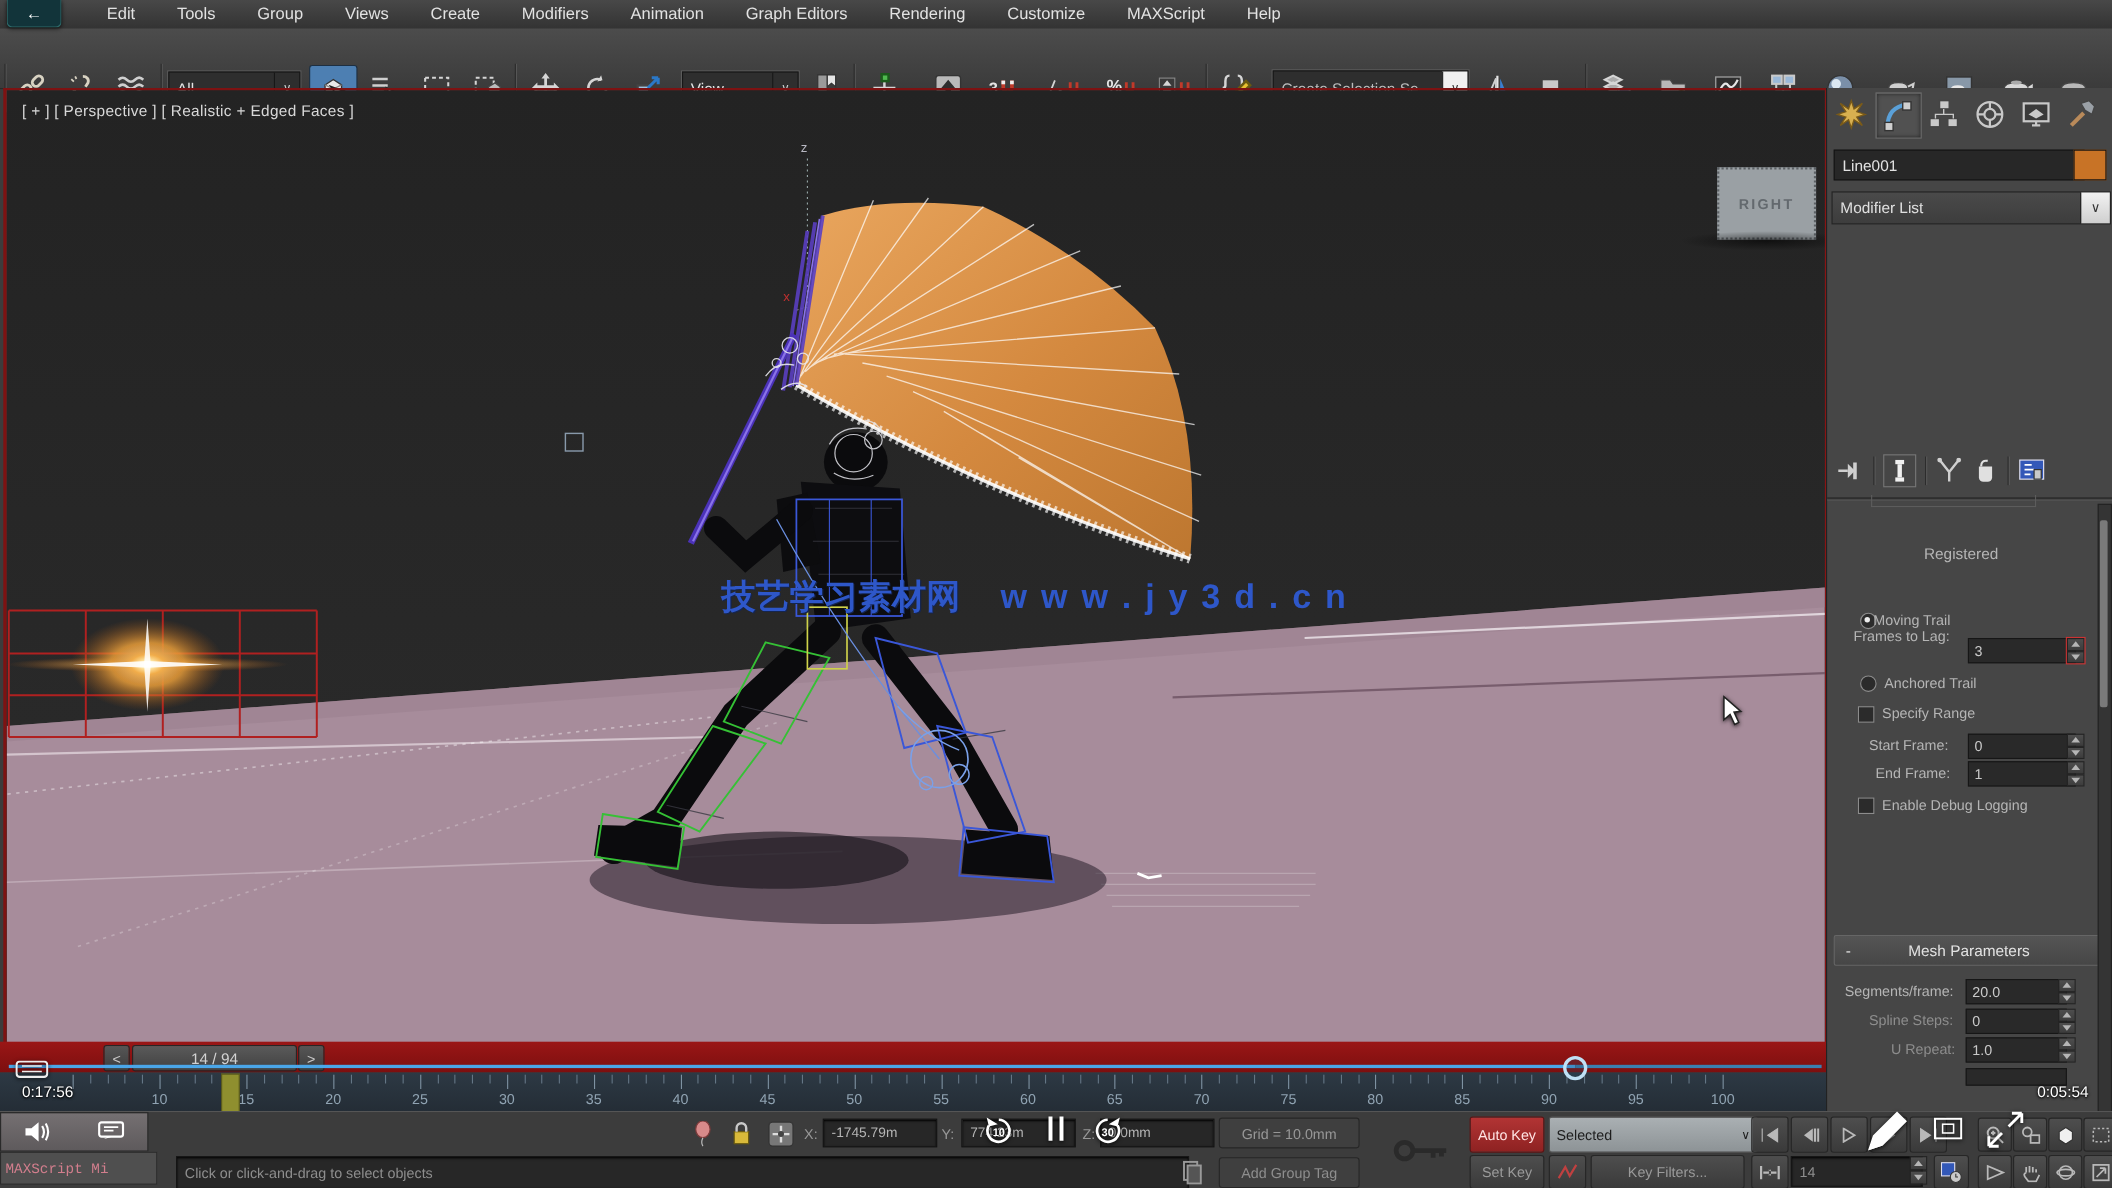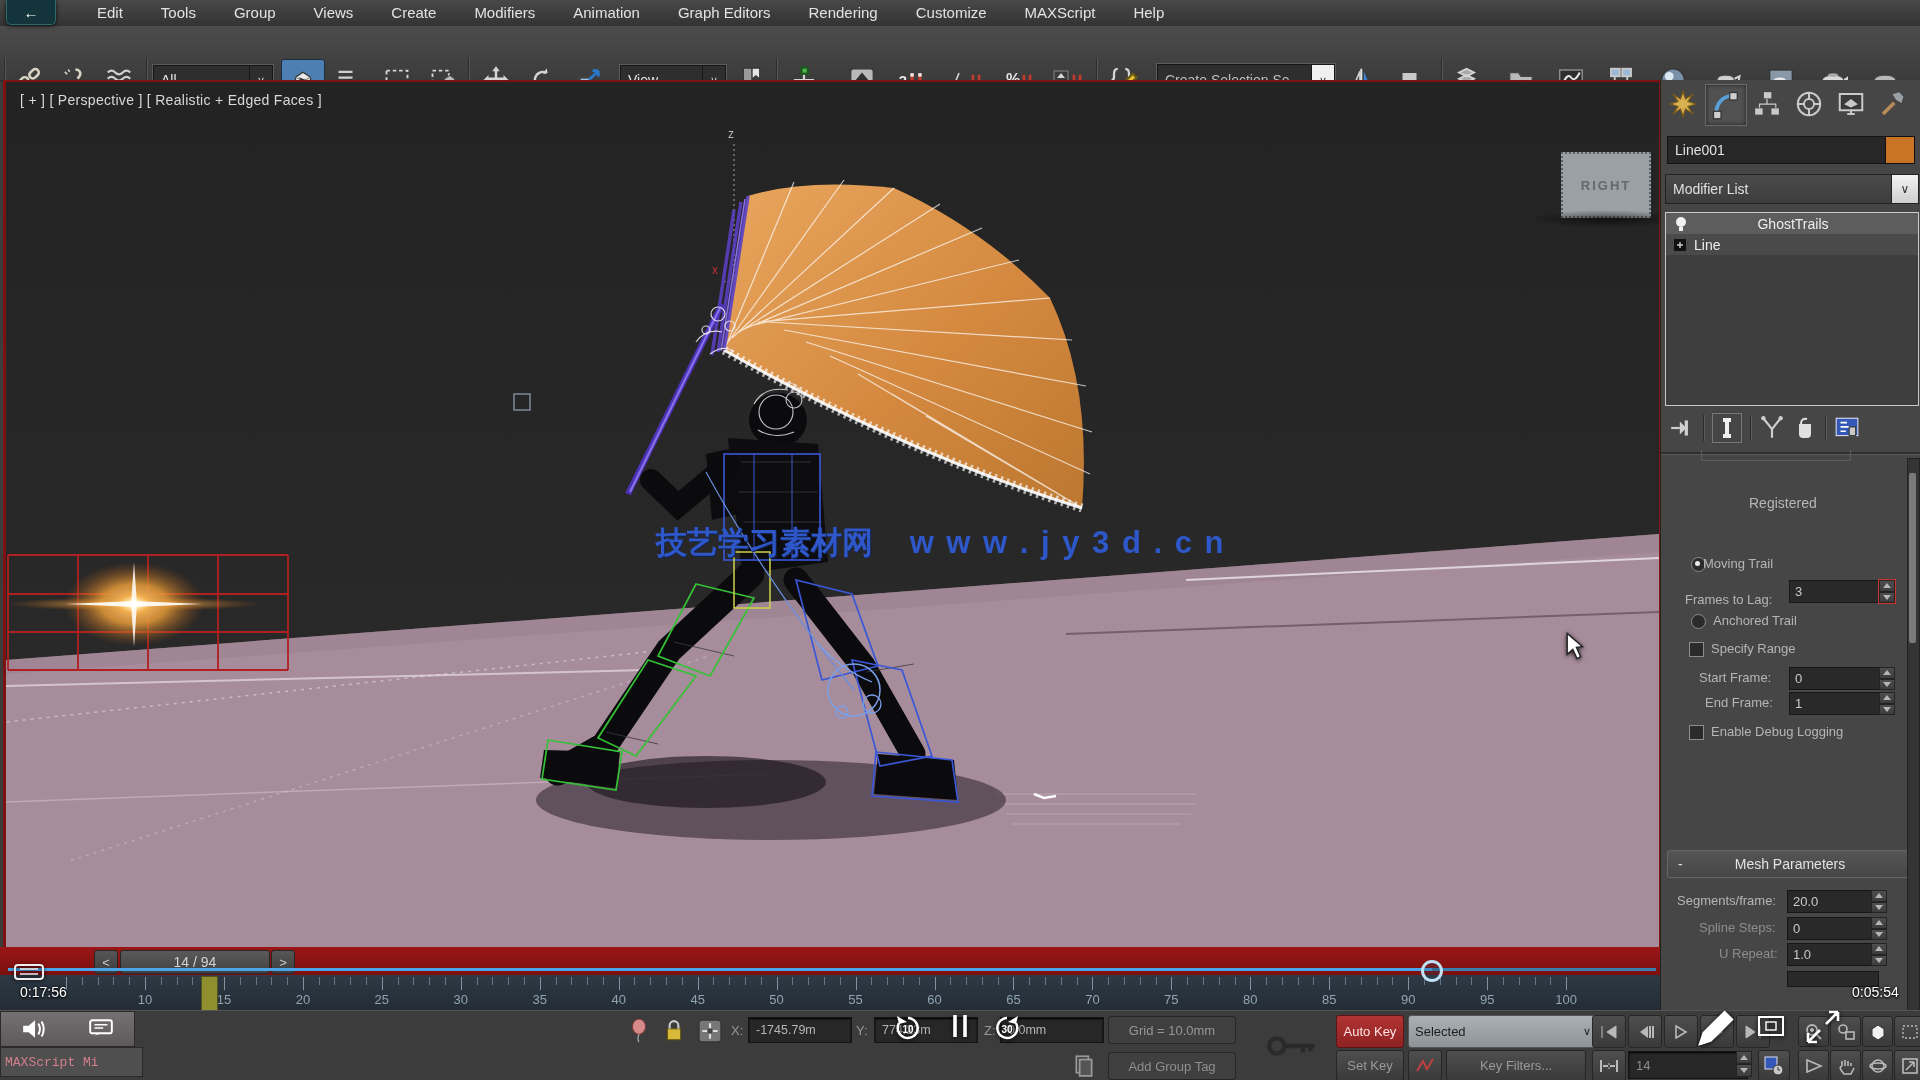--- a/index.html
+++ b/index.html
@@ -655,36 +655,20 @@
     <div id="namefield" class="abs sfield" style="box-shadow:none">
       <span style="color:#e2e2e2;font-size:14px">Line001</span>
     </div>
     <div id="swatch" class="abs" style="background:#c87326"></div>
 
     <div id="modlist" class="abs">
       <span class="val">Modifier List</span>
       <span class="chev">∨</span>
     </div>
 
-    <div id="stackbox" class="abs">
-      <div class="stackrow sel">
-        <svg width="14" height="16" viewBox="0 0 14 16">
-          <circle cx="7" cy="6" r="5" fill="#f0f0f0"></circle>
-            <rect x="5" y="11" width="4" height="4" fill="#f0f0f0"></rect>
-          </svg>
-        <span style="flex:1;text-align:center;margin-right:20px">GhostTrails</span>
-      </div>
-      <div class="stackrow" style="background:#4a4a4a">
-        <svg width="12" height="12" viewBox="0 0 12 12">
-          <rect x="0" y="0" width="12" height="12" fill="#111"></rect>
-            <path d="M3 6h6M6 3v6" stroke="#ccc" stroke-width="1.4"></path>
-          </svg>
-        <span>Line</span>
-      </div>
-    </div>
 
     <div class="abs f" style="left:4px;top:332px;width:252px;height:32px;gap:8px">
       <svg width="26" height="22" viewBox="0 0 24 20" style="margin-left:4px">
         <path d="M2 10h8" stroke="#cfcfcf" stroke-width="2"></path>
           <path d="M10 4l6 6-6 6z" fill="#cfcfcf"></path>
           <path d="M16 3v14" stroke="#cfcfcf" stroke-width="3"></path>
         </svg>
       <div style="width:1px;height:26px;background:#2c2c2c;box-shadow:1px 0 0 #5c5c5c"></div>
       <div style="width:28px;height:28px;border:1px solid #777;display:flex;align-items:center;justify-content:center">
         <svg width="12" height="20" viewBox="0 0 12 20">
@@ -713,21 +697,21 @@
 
     <div class="abs" style="left:0;top:372px;width:260px;height:2px;background:#2e2e2e;box-shadow:0 1px 0 #5a5a5a"></div>
     <div class="abs" style="left:40px;top:370px;width:148px;height:10px;border-left:1px solid #5c5c5c;border-right:1px solid #5c5c5c;border-bottom:1px solid #5c5c5c"></div>
 
     <div class="plab" style="left:0;top:330px;width:0"></div>
     <div class="plab" style="left:88px;top:415px;font-size:14px">Registered</div>
 
     <div class="radio on" style="left:30px;top:477px"></div>
     <div class="plab" style="left:42px;top:476px">Moving Trail</div>
 
-    <div class="plab" style="left:24px;top:512px">Frames to Lag:</div>
+    <div class="plab" style="left:24px;top:491px">Frames to Lag:</div>
     <div class="pfield" style="left:128px;top:500px;width:86px">
       <span>3</span>
     </div>
     <div class="spin redspin" style="left:218px;top:500px;height:23px">
       <i class="tu"></i>
         <i class="td"></i>
     </div>
 
     <div class="radio" style="left:30px;top:534px"></div>
     <div class="plab" style="left:52px;top:533px">Anchored Trail</div>
@@ -800,20 +784,23 @@
       <svg width="26" height="22" viewBox="0 0 24 20">
         <rect x="2" y="2" width="20" height="12" rx="2" fill="none" stroke="#fff" stroke-width="1.8"></rect>
         <path d="M6 16l3-2h4z" fill="#fff"></path>
           <path d="M6 6h12M6 9h8" stroke="#fff" stroke-width="1.4"></path>
         </svg>
     </div>
     <div id="mxs">
       <span>MAXScript Mi</span>
     </div>
 
+    <div class="sfield" style="left:160px;top:40px;width:905px;height:28px;color:#8e8e8e">
+      <span>Click or click-and-drag to select objects</span>
+    </div>
 
     <svg class="abs" style="left:630px;top:8px" width="18" height="24" viewBox="0 0 16 22">
       <ellipse cx="8" cy="7" rx="6" ry="7" fill="#d88a8a" stroke="#7a3a3a"></ellipse>
         <path d="M8 14q-2 4 0 7" stroke="#bbb" fill="none"></path>
       </svg>
     <svg class="abs" style="left:664px;top:8px" width="20" height="24" viewBox="0 0 18 22">
       <rect x="3" y="9" width="12" height="10" fill="#d8b93a" stroke="#6a5a10"></rect>
         <path d="M5 9V6a4 4 0 0 1 8 0v3" fill="none" stroke="#c9c9c9" stroke-width="2"></path>
       </svg>
     <svg class="abs" style="left:698px;top:8px" width="24" height="24" viewBox="0 0 22 22">

